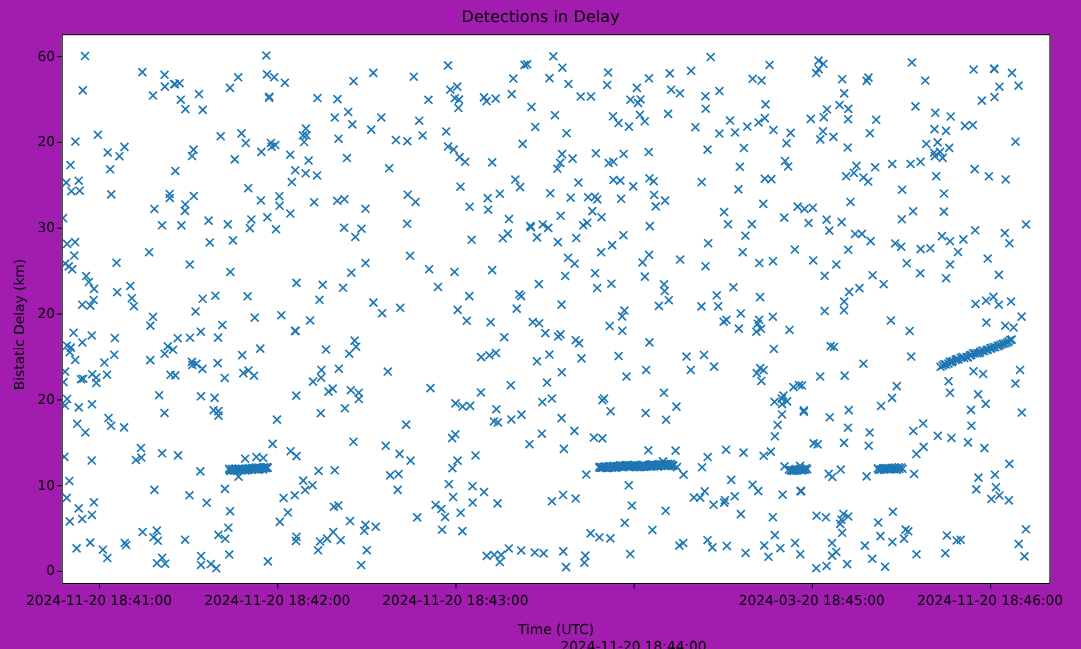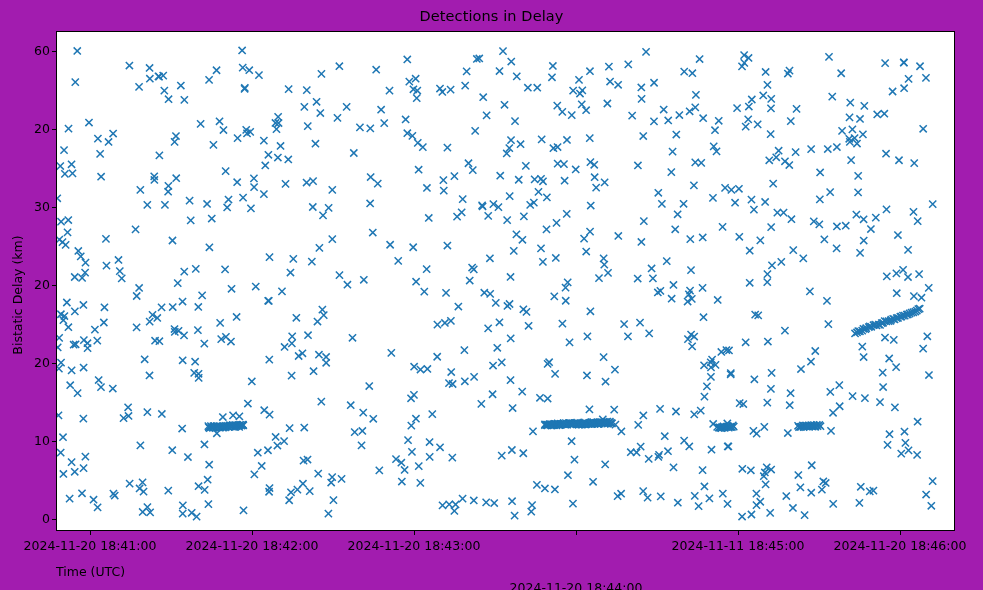--- a/index.html
+++ b/index.html
@@ -94,20 +94,21 @@
     top: 531px;
     width: 1.1px;
     height: 4px;
     background: #000000;
   }
   #x-axis-label {
     position: absolute;
     left: 56px;
     top: 564px;
     width: 899px;
+    text-align: center;
     font-size: 12.5px;
     color: #000000;
   }
 </style>
 </head>
 <body>
 
 <div id="figure">
 
   <div id="chart-title">Detections in Delay</div>
@@ -1188,21 +1189,21 @@
     </div>
   <div id="x-ticks">
       <div class="xtick-label" style="left: -5px;">2024-11-20 18:41:00</div>
       <div class="xtick-mark" style="left: 90px;"></div>
       <div class="xtick-label" style="left: 157px;">2024-11-20 18:42:00</div>
       <div class="xtick-mark" style="left: 252px;"></div>
       <div class="xtick-label" style="left: 319px;">2024-11-20 18:43:00</div>
       <div class="xtick-mark" style="left: 414px;"></div>
       <div class="xtick-label" style="left: 481px; margin-top: 42px;">2024-11-20 18:44:00</div>
       <div class="xtick-mark" style="left: 576px;"></div>
-      <div class="xtick-label" style="left: 643px;">2024-11-11 18:45:00</div>
+      <div class="xtick-label" style="left: 643px;">2024-03-20 18:45:00</div>
       <div class="xtick-mark" style="left: 738px;"></div>
       <div class="xtick-label" style="left: 805px;">2024-11-20 18:46:00</div>
       <div class="xtick-mark" style="left: 900px;"></div>
     </div>
 
   <div id="x-axis-label">Time (UTC)</div>
 
 </div>
 
 </body></html>

